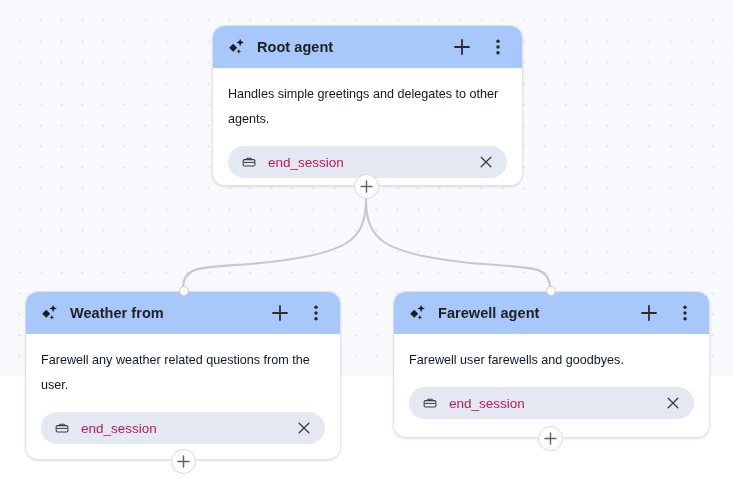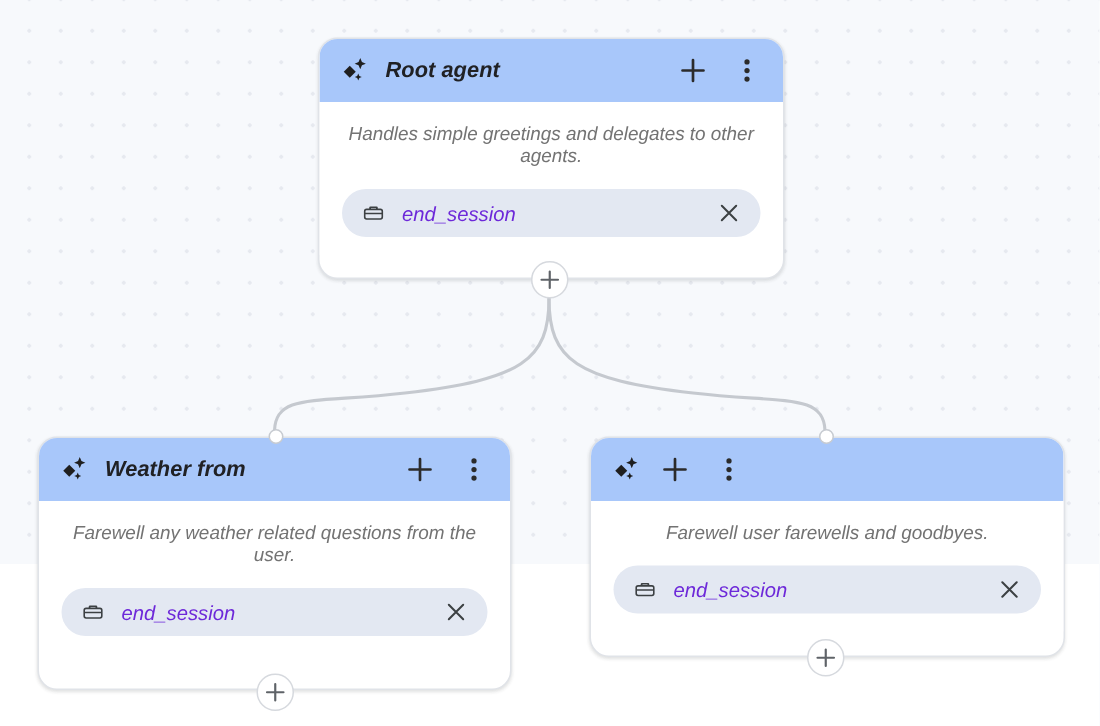--- a/index.html
+++ b/index.html
@@ -12,21 +12,20 @@
   }
 
   #canvas {
     position: relative;
     width: 733px;
     height: 376px;
     background-color: #f7f9fc;
     background-image: radial-gradient(circle, #e6e9ef 1.1px, transparent 1.2px);
     background-size: 21px 21px;
     background-position: 9px 10px;
-    font-style: italic;
   }
 
   
   #edges {
     position: absolute;
     left: 0; top: 0;
     width: 733px; height: 484px;
     pointer-events: none;
   }
 
@@ -85,23 +84,23 @@
   }
   .hdr-btn.plus { margin-right: 12px; }
 
   .node-body {
     background: #fff;
     padding: 14px 15px 12px 15px;
   }
 
   .node-desc {
     font-size: 12.6px;
-    line-height: 15px;
-    color: #737373;
-    text-align: center;
+    line-height: 25px;
+    color: #0f172a;
+    text-align: left;
     margin: 0 0 14px 0;
   }
 
   
   .tool-chip {
     display: flex;
     align-items: center;
     height: 32px;
     border-radius: 17px;
     background: #e3e8f2;
@@ -110,21 +109,21 @@
   }
   .tool-icon {
     width: 16px; height: 16px;
     flex: 0 0 16px;
     margin-right: 11px;
     display: block;
   }
   .tool-label {
     flex: 1 1 auto;
     font-size: 13.5px;
-    color: #6d28d9;
+    color: #be185d;
     white-space: nowrap;
     overflow: hidden;
     text-overflow: ellipsis;
   }
   .chip-close {
     flex: 0 0 auto;
     width: 18px; height: 18px;
     display: flex; align-items: center; justify-content: center;
     cursor: pointer;
     border: none; background: transparent; padding: 0;
@@ -258,20 +257,21 @@
   </div>
 
   <div class="node" id="node-farewell" style="left:393px; top:291px; width:317px; height:147px;">
     <div class="node-inner">
       <div class="node-header">
         <svg class="agent-icon" viewBox="0 0 24 24">
           <path d="M8.6 8.2 L13.4 13.0 L8.6 17.8 L3.8 13.0 Z" fill="#1f1f1f"></path>
           <path d="M17.0 2.0 L18.35 5.15 L21.5 6.5 L18.35 7.85 L17.0 11.0 L15.65 7.85 L12.5 6.5 L15.65 5.15 Z" fill="#1f1f1f"></path>
           <path d="M15.4 14.4 L16.25 16.35 L18.2 17.2 L16.25 18.05 L15.4 20.0 L14.55 18.05 L12.6 17.2 L14.55 16.35 Z" fill="#1f1f1f"></path>
         </svg>
+        <span class="node-title">Farewell agent</span>
         <button class="hdr-btn plus" title="Add">
           <svg width="20" height="20" viewBox="0 0 20 20">
             <path d="M10 3 V17 M3 10 H17" stroke="#2b2b2b" stroke-width="1.8" stroke-linecap="round"></path>
           </svg>
         </button>
         <button class="hdr-btn" title="More options">
           <svg width="20" height="20" viewBox="0 0 20 20">
             <circle cx="10" cy="4.3" r="1.75" fill="#2b2b2b"></circle>
             <circle cx="10" cy="10" r="1.75" fill="#2b2b2b"></circle>
             <circle cx="10" cy="15.7" r="1.75" fill="#2b2b2b"></circle>

